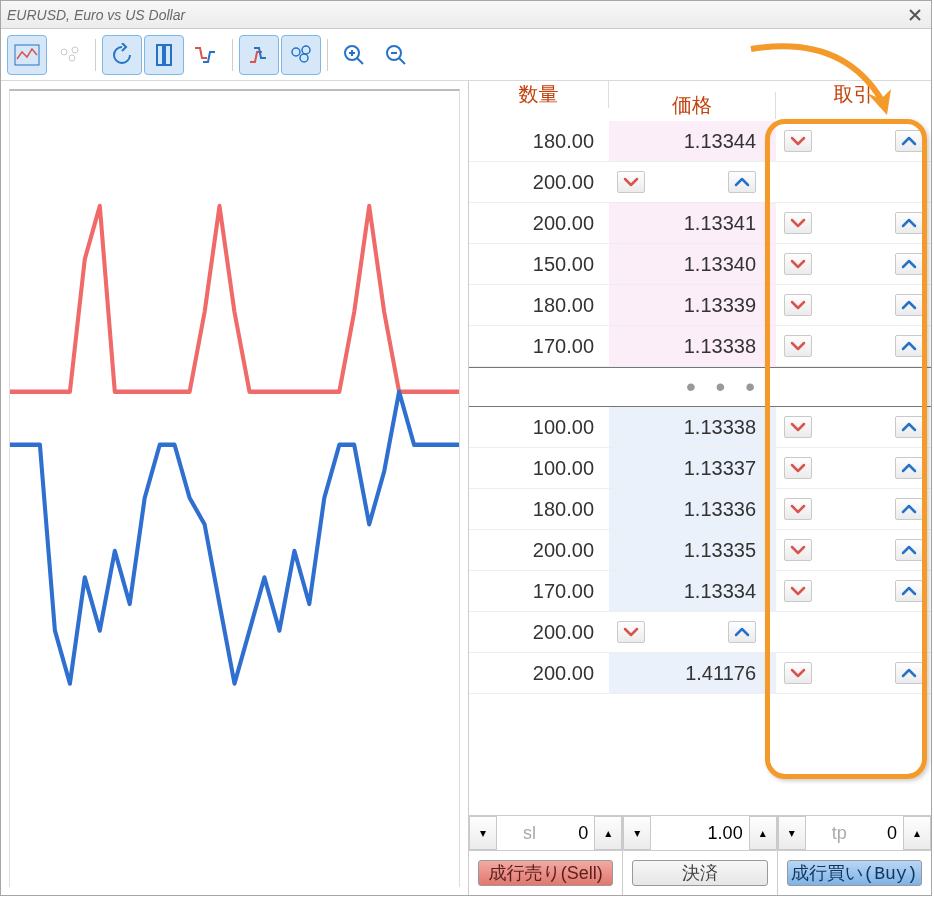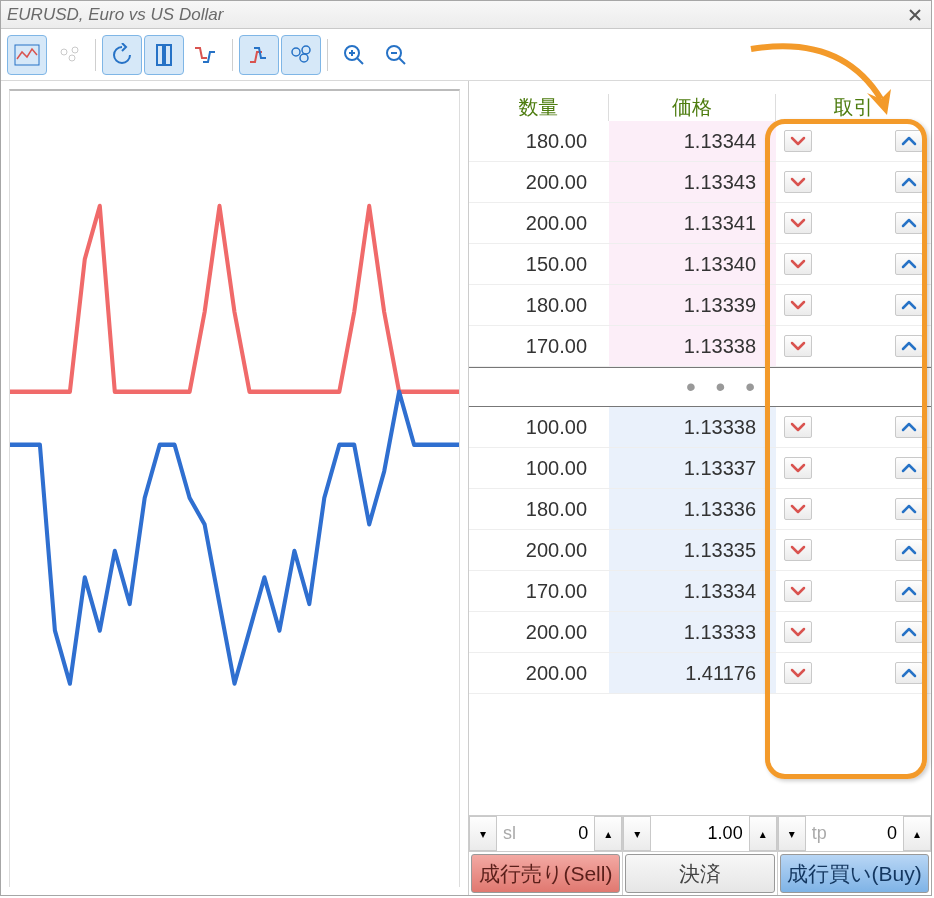--- a/index.html
+++ b/index.html
@@ -21,21 +21,21 @@
   }
   
   .titlebar {
     background: linear-gradient(#f7f7f7,#ececec);
     border-bottom: 1px solid #c9c9c9;
     height: 28px;
     display: flex;
     align-items: center;
     padding: 0 6px;
     color: #6a6a6a;
-    font-size: 17px;
+    font-size: 14px;
     font-style: italic;
     font-family: Tahoma, sans-serif;
   }
   .titlebar .spacer { flex: 1; }
   .titlebar .close {
     width: 20px; height: 20px;
     display:flex;align-items:center;justify-content:center;
     color:#555; font-weight:bold; cursor:pointer;
   }
   
@@ -81,41 +81,41 @@
   .dom-area {
     flex:1;
     display:flex;
     flex-direction:column;
     position:relative;
   }
   .dom-head {
     display:flex;
     height:40px;
     font-size:20px;
-    align-items:flex-end;
-    color:#4d7c0f;
+    align-items:flex-start;
+    color:#c2410c;
   }
   .dom-head .c1 { width:140px; text-align:center; border-right:1px solid #ddd;}
-  .dom-head .c2 { flex:1; text-align:center; border-right:1px solid #ddd;}
+  .dom-head .c2 { flex:1; text-align:center; border-right:1px solid #ddd;margin-top:11px;}
   .dom-head .c3 { width:155px; text-align:center;}
   .dom-rows {
     flex:1;
     position:relative;
     overflow:hidden;
   }
   .row {
     display:flex;
     height:41px;
     border-bottom:1px solid #eee;
     align-items:stretch;
   }
   .row .vol {
     width:140px;
     text-align:right;
-    padding-right:22px;
+    padding-right:15px;
     display:flex;
     align-items:center;
     justify-content:flex-end;
     font-size:20px;
     color:#333;
     position:relative;
   }
   .row .price {
     flex:1;
     text-align:right;
@@ -194,33 +194,33 @@
     display:flex;align-items:center;justify-content:center;
     cursor:pointer; font-size:12px;
   }
   .spin .sval {
     flex:1;
     display:flex;align-items:center;justify-content:flex-end;
     padding:0 6px;
     font-size:18px;
     background:#fff;
   }
-  .spin .sval .ph { color:#aaa; margin-right:auto; margin-left:0;}
+  .spin .sval .ph { color:#aaa; margin-right:auto; margin-left:20px;}
   .actbtn {
     flex:1;
     display:flex;align-items:center;justify-content:center;
-    font-size:21px;
+    font-size:18px;
     cursor:pointer;
     border:1px solid #999;
-    margin:2px;
+    margin:9px;
     border-radius:3px;
   }
   .actbtn.sell { background:linear-gradient(#f3a9a3,#e07870); color:#5a1f1a;}
   .actbtn.close { background:linear-gradient(#f7f7f7,#e6e6e6); color:#444;}
-  .actbtn.buy { background:linear-gradient(#b8d6f5,#7fb3e6); color:#13365f;}
+  .actbtn.buy { background:linear-gradient(#b8d6f5,#7fb3e6); color:#13365f;font-family:Liberation Mono, monospace;}
   
   .highlight-box {
     position:absolute;
     border:5px solid #f39a2a;
     border-radius:20px;
     pointer-events:none;
     box-shadow:2px 2px 4px rgba(0,0,0,0.2);
   }
   .highlight-arrow {
     position:absolute;
@@ -347,21 +347,20 @@
               </div>
               <div class="arrow-btn up">
                 <svg width="18" height="14" viewBox="0 0 18 14">
                   <path d="M3 10 L9 4 L15 10" fill="none" stroke="#2672c6" stroke-width="2.5" stroke-linecap="round" stroke-linejoin="round"></path>
                 </svg>
               </div>
             </div>
           </div>
           <div class="row ask">
             <div class="vol"><div class="vol-bar" style="width:100%"></div>200.00</div>
-            <div class="price">1.13343</div>
             <div class="trade">
               <div class="arrow-btn down">
                 <svg width="18" height="14" viewBox="0 0 18 14">
                   <path d="M3 4 L9 10 L15 4" fill="none" stroke="#d9534f" stroke-width="2.5" stroke-linecap="round" stroke-linejoin="round"></path>
                 </svg>
               </div>
               <div class="arrow-btn up">
                 <svg width="18" height="14" viewBox="0 0 18 14">
                   <path d="M3 10 L9 4 L15 10" fill="none" stroke="#2672c6" stroke-width="2.5" stroke-linecap="round" stroke-linejoin="round"></path>
                 </svg>
@@ -508,21 +507,20 @@
               </div>
               <div class="arrow-btn up">
                 <svg width="18" height="14" viewBox="0 0 18 14">
                   <path d="M3 10 L9 4 L15 10" fill="none" stroke="#2672c6" stroke-width="2.5" stroke-linecap="round" stroke-linejoin="round"></path>
                 </svg>
               </div>
             </div>
           </div>
           <div class="row bid">
             <div class="vol"><div class="vol-bar" style="width:100%"></div>200.00</div>
-            <div class="price">1.13333</div>
             <div class="trade">
               <div class="arrow-btn down">
                 <svg width="18" height="14" viewBox="0 0 18 14">
                   <path d="M3 4 L9 10 L15 4" fill="none" stroke="#d9534f" stroke-width="2.5" stroke-linecap="round" stroke-linejoin="round"></path>
                 </svg>
               </div>
               <div class="arrow-btn up">
                 <svg width="18" height="14" viewBox="0 0 18 14">
                   <path d="M3 10 L9 4 L15 10" fill="none" stroke="#2672c6" stroke-width="2.5" stroke-linecap="round" stroke-linejoin="round"></path>
                 </svg>

